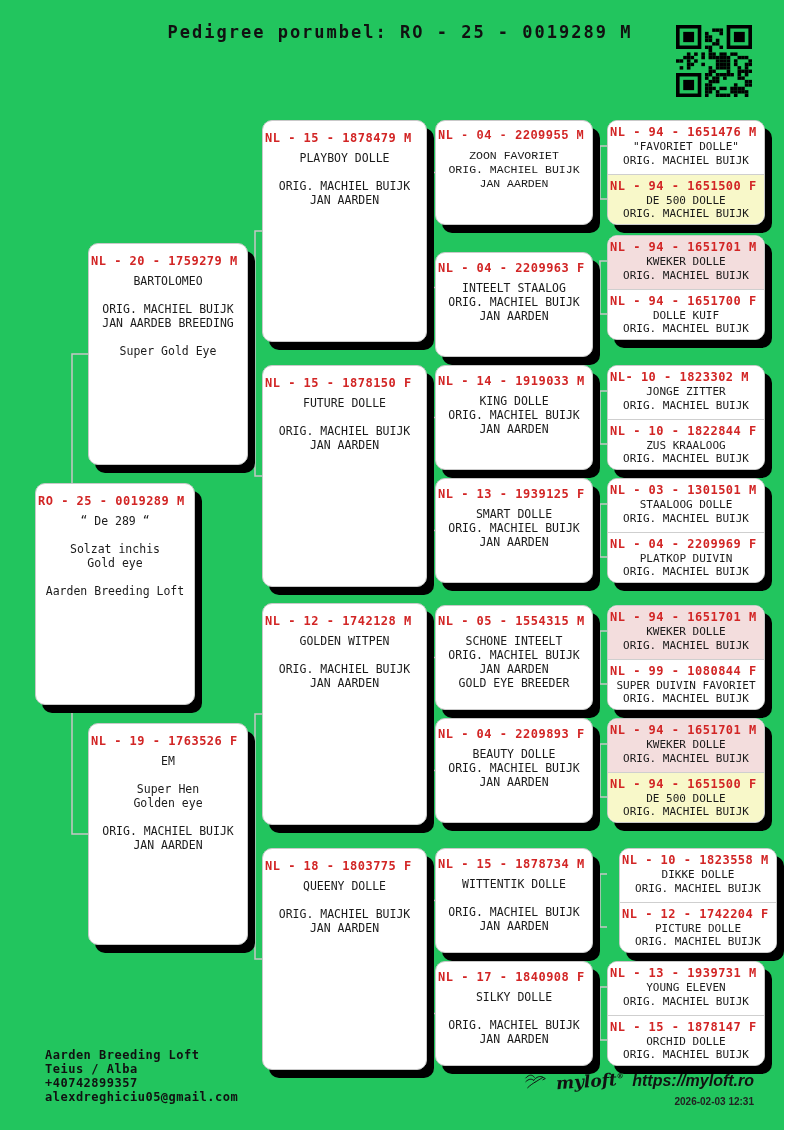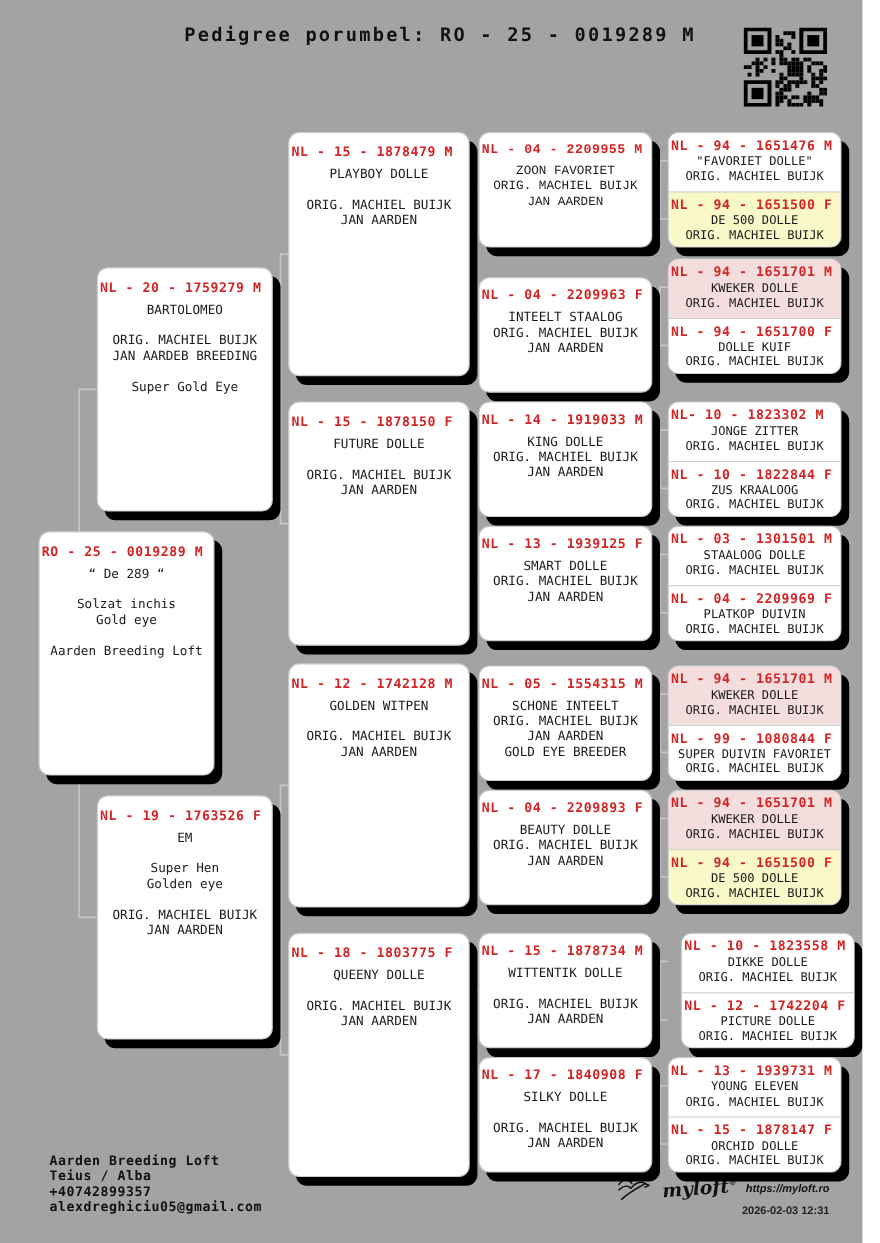--- a/index.html
+++ b/index.html
@@ -1,17 +1,17 @@
 <!DOCTYPE html>
 <html><head>
 <meta charset="utf-8">
 <style>
   * { margin:0; padding:0; box-sizing:border-box; }
   body { background:#fff; font-family:"DejaVu Sans Mono","Liberation Mono",monospace; }
-  .page { position:relative; width:784px; height:1130px; background:#a3a3a3; overflow:hidden; }
+  .page { position:relative; width:784px; height:1130px; background:#22c55e; overflow:hidden; }
 
   .title { position:absolute; top:22px; left:0; width:800px; text-align:center;
            font-size:17px; font-weight:bold; letter-spacing:2px; color:#111; }
 
   .qr { position:absolute; top:25px; right:32px; width:76px; height:72px; }
 
   .wires { position:absolute; left:0; top:0; z-index:0; }
 
   .box { position:absolute; z-index:1; background:#fff; border:1.5px solid #c9c9c9;
          border-radius:10px; box-shadow:7px 8px 0 0 #000; overflow:hidden; }
@@ -32,21 +32,21 @@
 
   .footer-left { position:absolute; left:45px; top:1048px; font-size:12px; font-weight:bold;
                  line-height:14px; letter-spacing:0.5px; color:#111; }
   .footer-right { position:absolute; right:30px; top:1068px; width:230px; text-align:right; }
   .brandline { display:flex; align-items:center; justify-content:flex-end; gap:8px; }
   .bird { width:34px; height:26px; }
   .logotext { font-family:"DejaVu Serif","Liberation Serif",serif; font-style:italic;
               font-weight:bold; font-size:17px; transform:rotate(-4deg); color:#111; }
   .logotext sup { font-size:7px; }
   .site { font-family:"Liberation Sans","DejaVu Sans",sans-serif; font-weight:bold;
-          font-style:italic; font-size:10px; color:#111; }
+          font-style:italic; font-size:16px; color:#111; }
   .stamp { font-family:"Liberation Sans","DejaVu Sans",sans-serif; font-weight:bold;
            font-size:10px; color:#222; margin-top:2px; }
 </style>
 </head>
 <body>
 
 <div class="page">
   <div class="title">Pedigree porumbel: RO - 25 - 0019289 M</div>
 
   <svg class="qr" id="qr-svg" viewBox="0 0 21 21" preserveAspectRatio="none">

